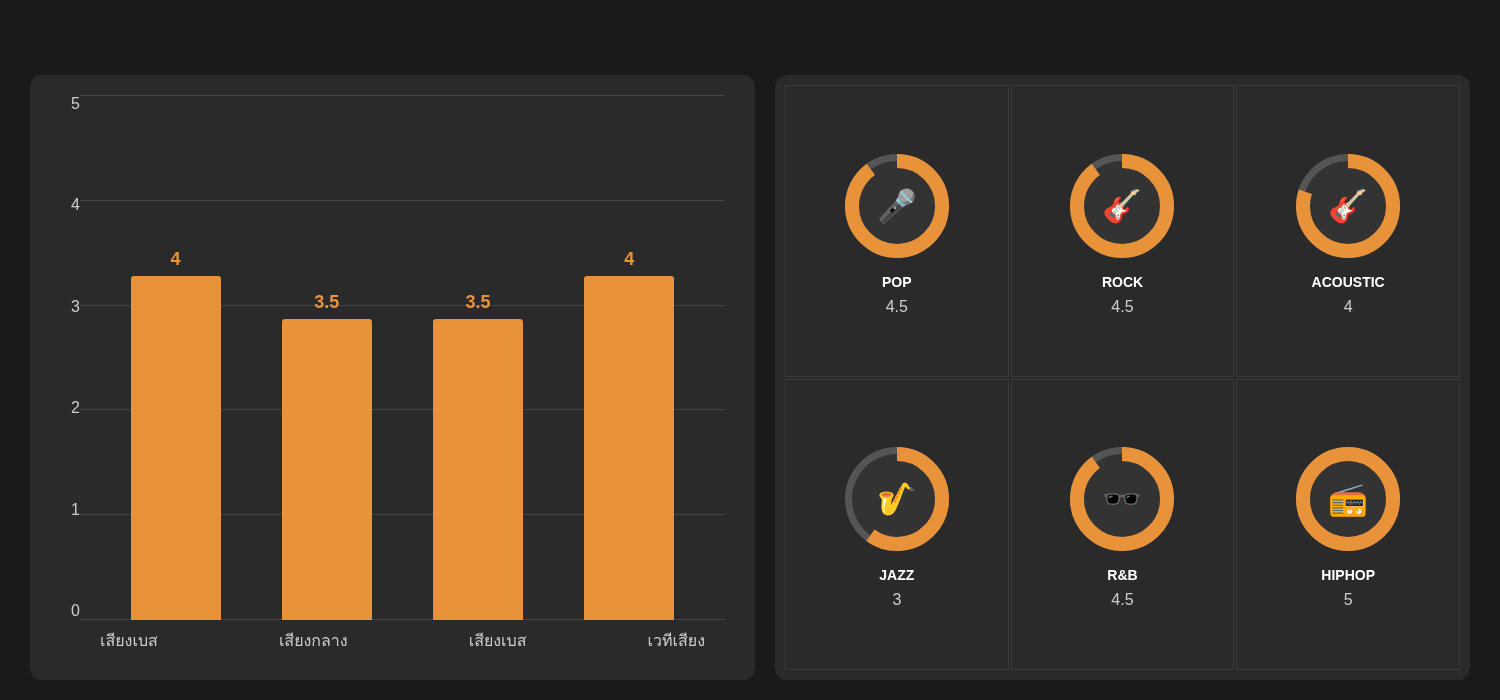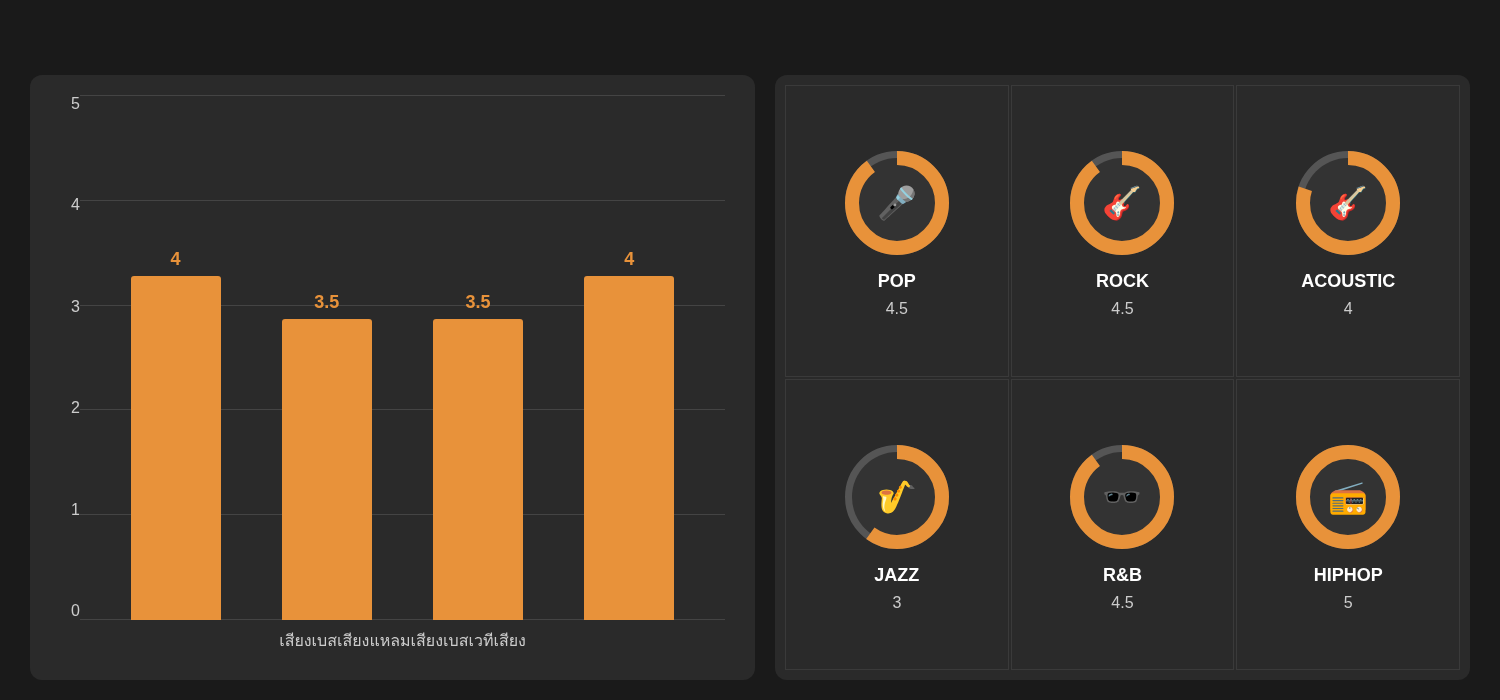--- a/index.html
+++ b/index.html
@@ -127,21 +127,21 @@
       width: 90px;
     }
     .x-labels {
       position: absolute;
       bottom: 0;
       left: 0;
       right: 0;
       height: 40px;
       display: flex;
       align-items: center;
-      justify-content: center;
+      justify-content: space-between;
       padding: 0 20px;
     }
     .x-label {
       font-size: 16px;
       color: #cccccc;
       text-align: center;
     }
     
     .genre-panel {
       flex: 1;
@@ -156,21 +156,21 @@
     .genre-cell {
       display: flex;
       flex-direction: column;
       align-items: center;
       justify-content: center;
       gap: 8px;
       padding: 10px;
       border: 1px solid #3a3a3a;
     }
     .genre-label {
-      font-size: 18px;
+      font-size: 14px;
       font-weight: 700;
       color: #ffffff;
     }
     .genre-score {
       font-size: 16px;
       font-weight: 400;
       color: #cccccc;
       text-align: center;
     }
     
@@ -245,21 +245,21 @@
               <div class="bar" style="height: 301px;"></div>
             </div>
             <div class="bar-group">
               <div class="bar-value">4</div>
               <div class="bar" style="height: 344px;"></div>
             </div>
           </div>
         <div class="x-labels">
 
         <div class="x-label">เสียงเบส</div>
-            <div class="x-label">เสียงแหลม</div>
+            <div class="x-label">เสียงกลาง</div>
             <div class="x-label">เสียงเบส</div>
             <div class="x-label">เวทีเสียง</div>
           </div>
       </div>
     </div>
   </div>
 
   <div class="genre-panel">
 
   <div class="genre-cell">

